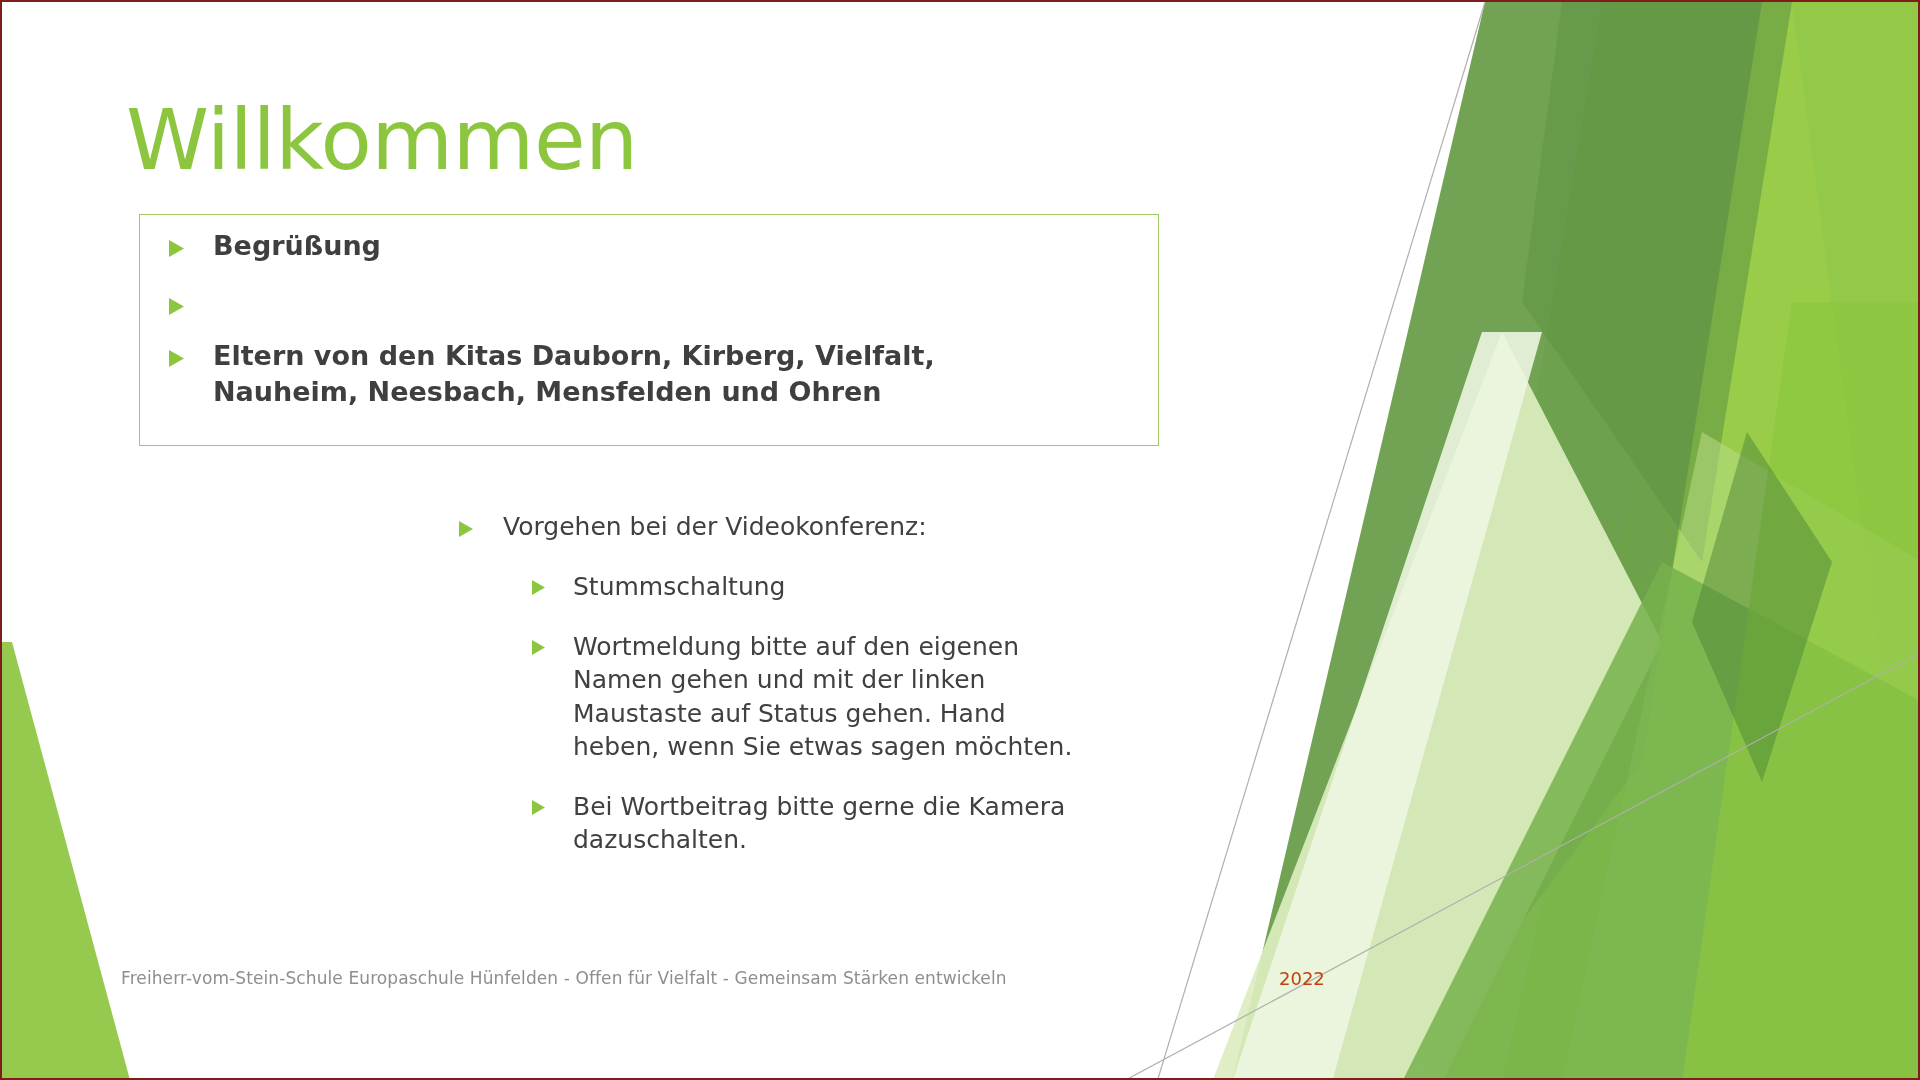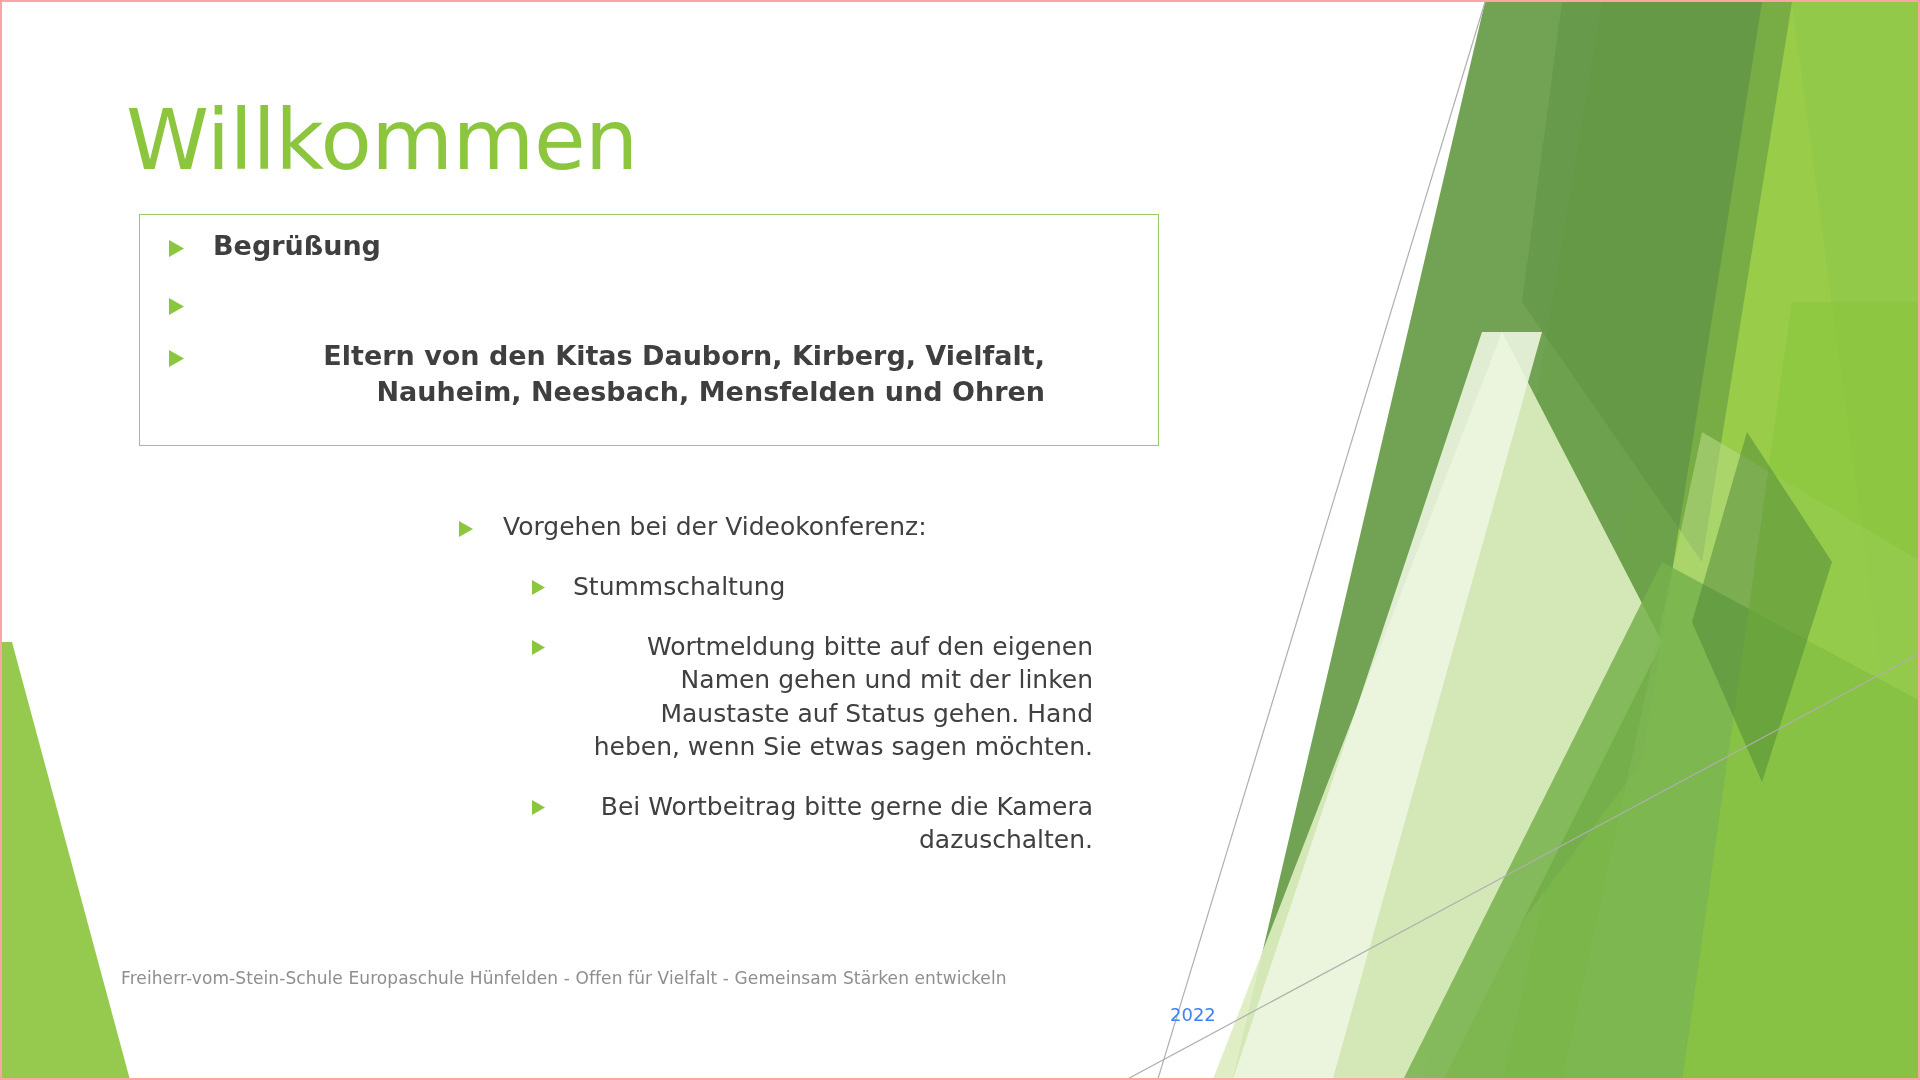--- a/index.html
+++ b/index.html
@@ -13,23 +13,22 @@
     overflow: hidden;
     font-family: "DejaVu Sans", "Liberation Sans", sans-serif;
   }
 
   #slide {
     position: relative;
     width: 1920px;
     height: 1080px;
     background: #ffffff;
     box-sizing: border-box;
-    border: 2px solid #fca5a5;
+    border: 2px solid #7f1d1d;
     overflow: hidden;
-    text-align: right;
   }
 
   
   #deco {
     position: absolute;
     left: 0; top: 0;
     width: 1920px;
     height: 1080px;
     pointer-events: none;
   }
@@ -124,25 +123,24 @@
     position: absolute;
     left: 119px;
     top: 966px;
     font-size: 17px;
     color: #8E8E8E;
     letter-spacing: 0.1px;
     white-space: nowrap;
   }
   #footer-year {
     position: absolute;
-    left: 1168px;
+    left: 1277px;
     top: 966px;
     font-size: 18px;
-    color: #3b82f6;
-    margin-top: 36px;
+    color: #c2410c;
   }
 </style>
 </head>
 <body>
 
 <div id="slide">
 
   <svg id="deco" viewBox="0 0 1920 1080" preserveAspectRatio="none">
 
     <polygon points="0,640 0,1078 128,1078 10,640" fill="#8CC63F" opacity="0.92"></polygon>

